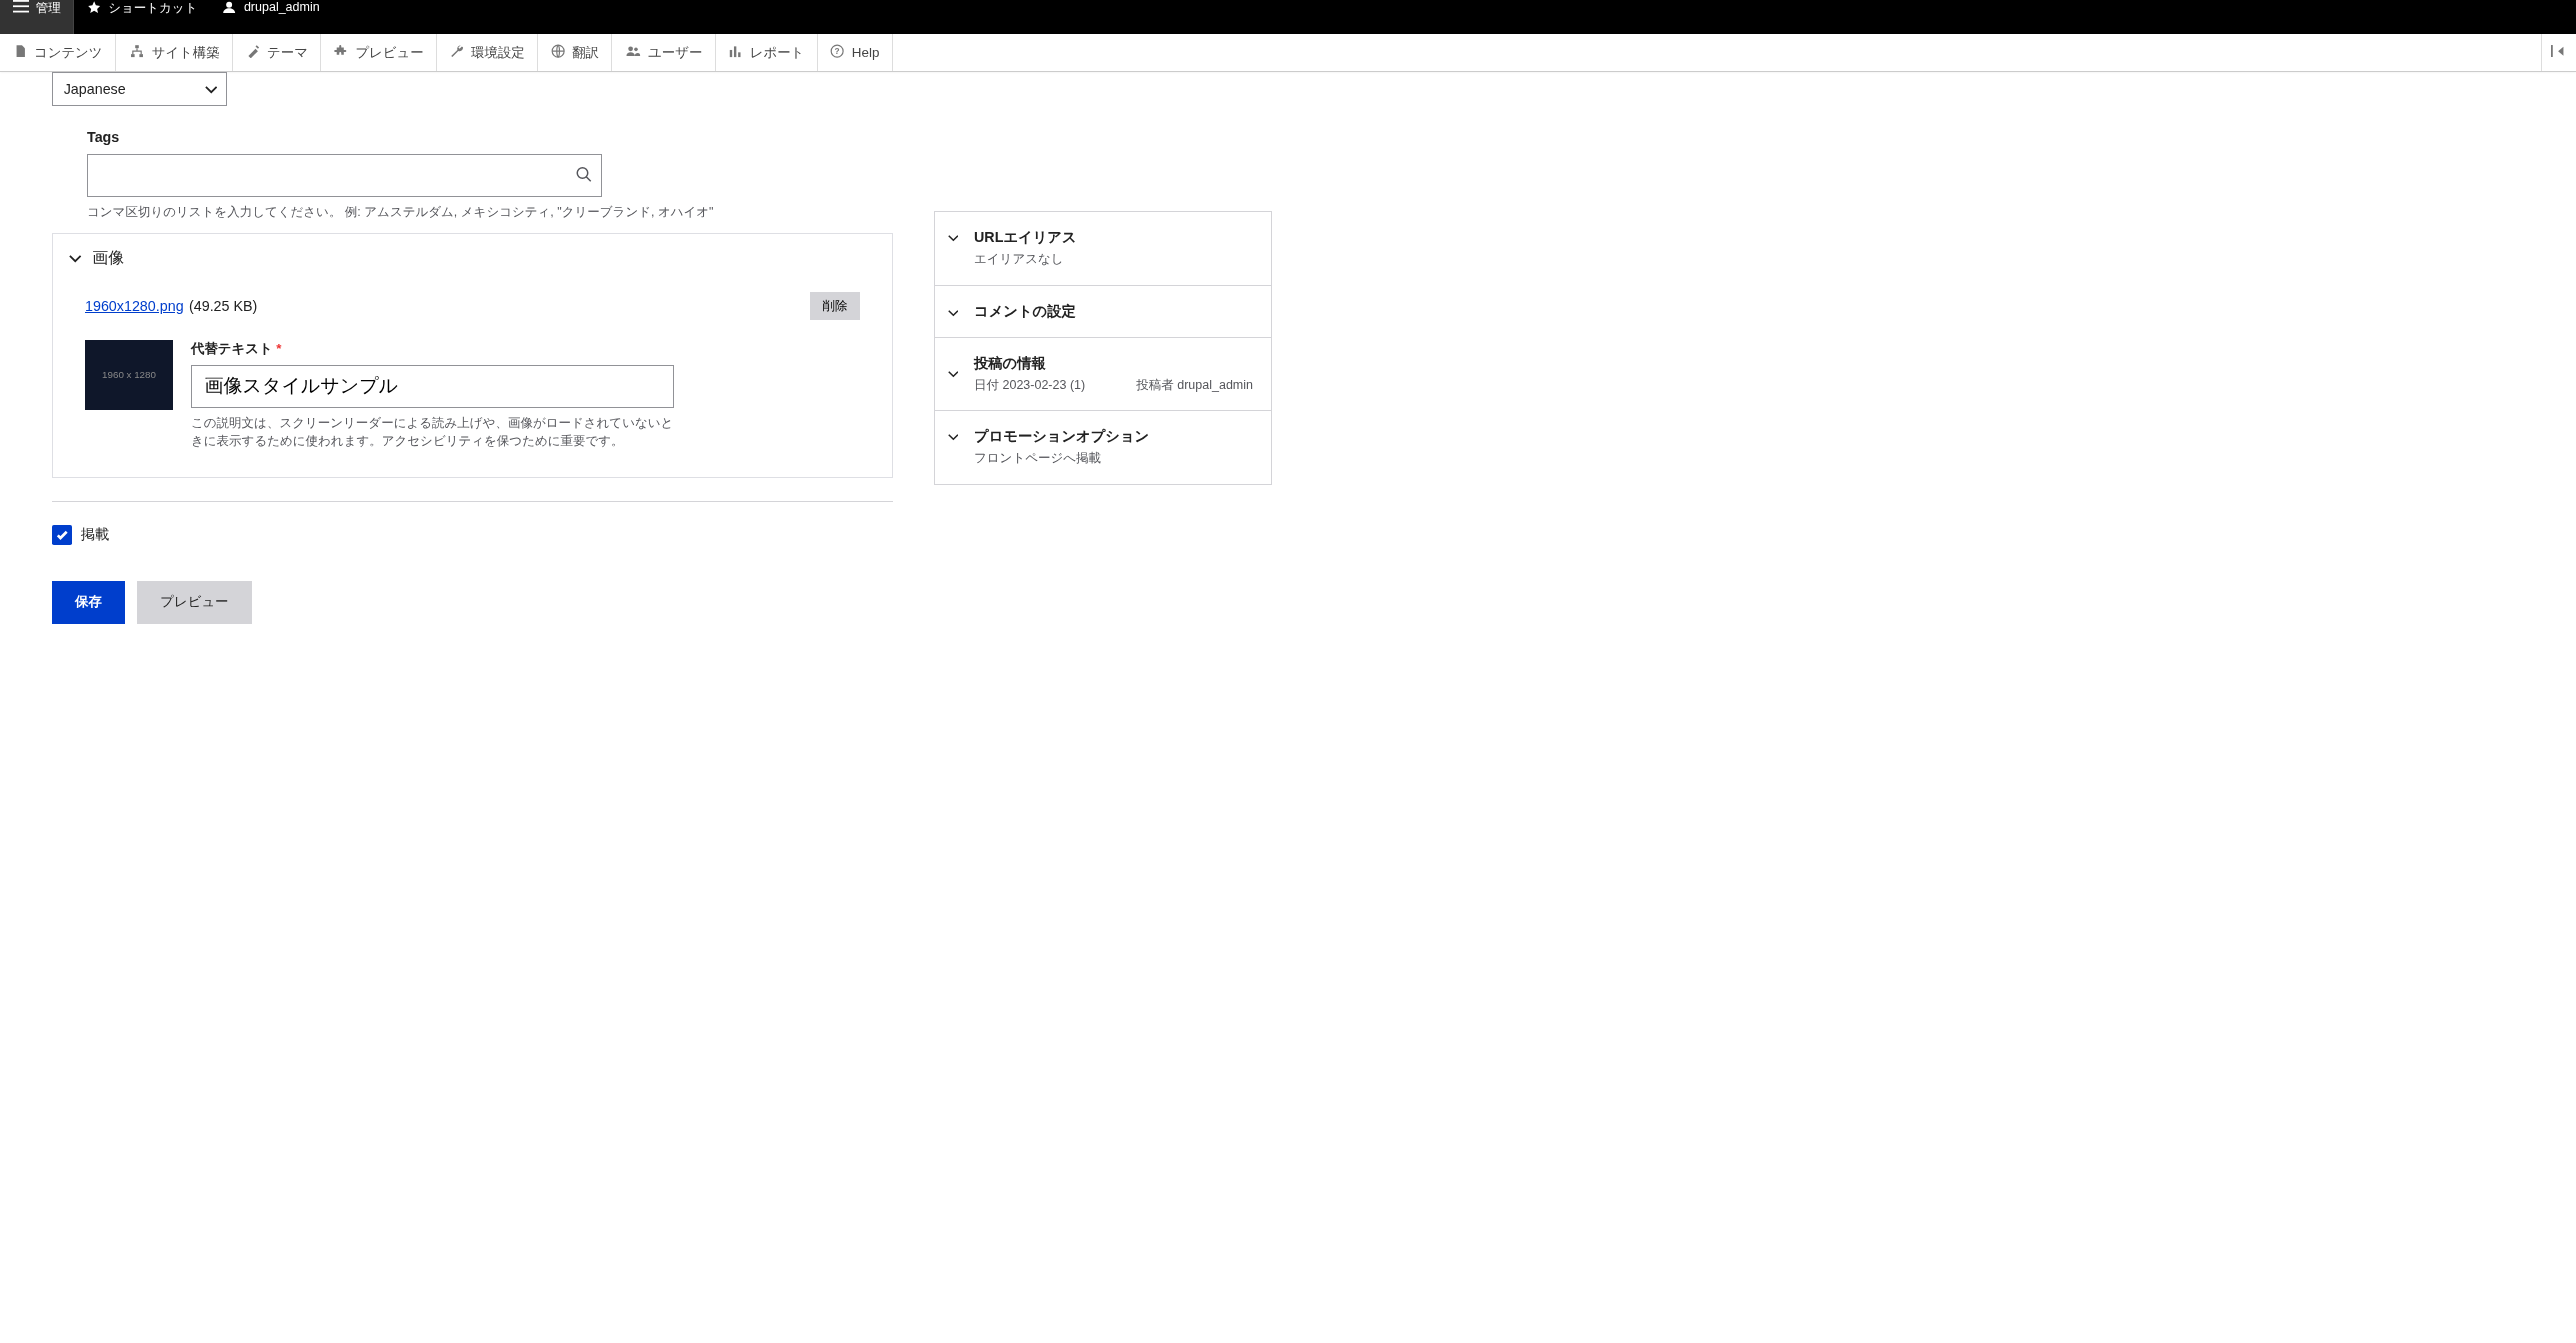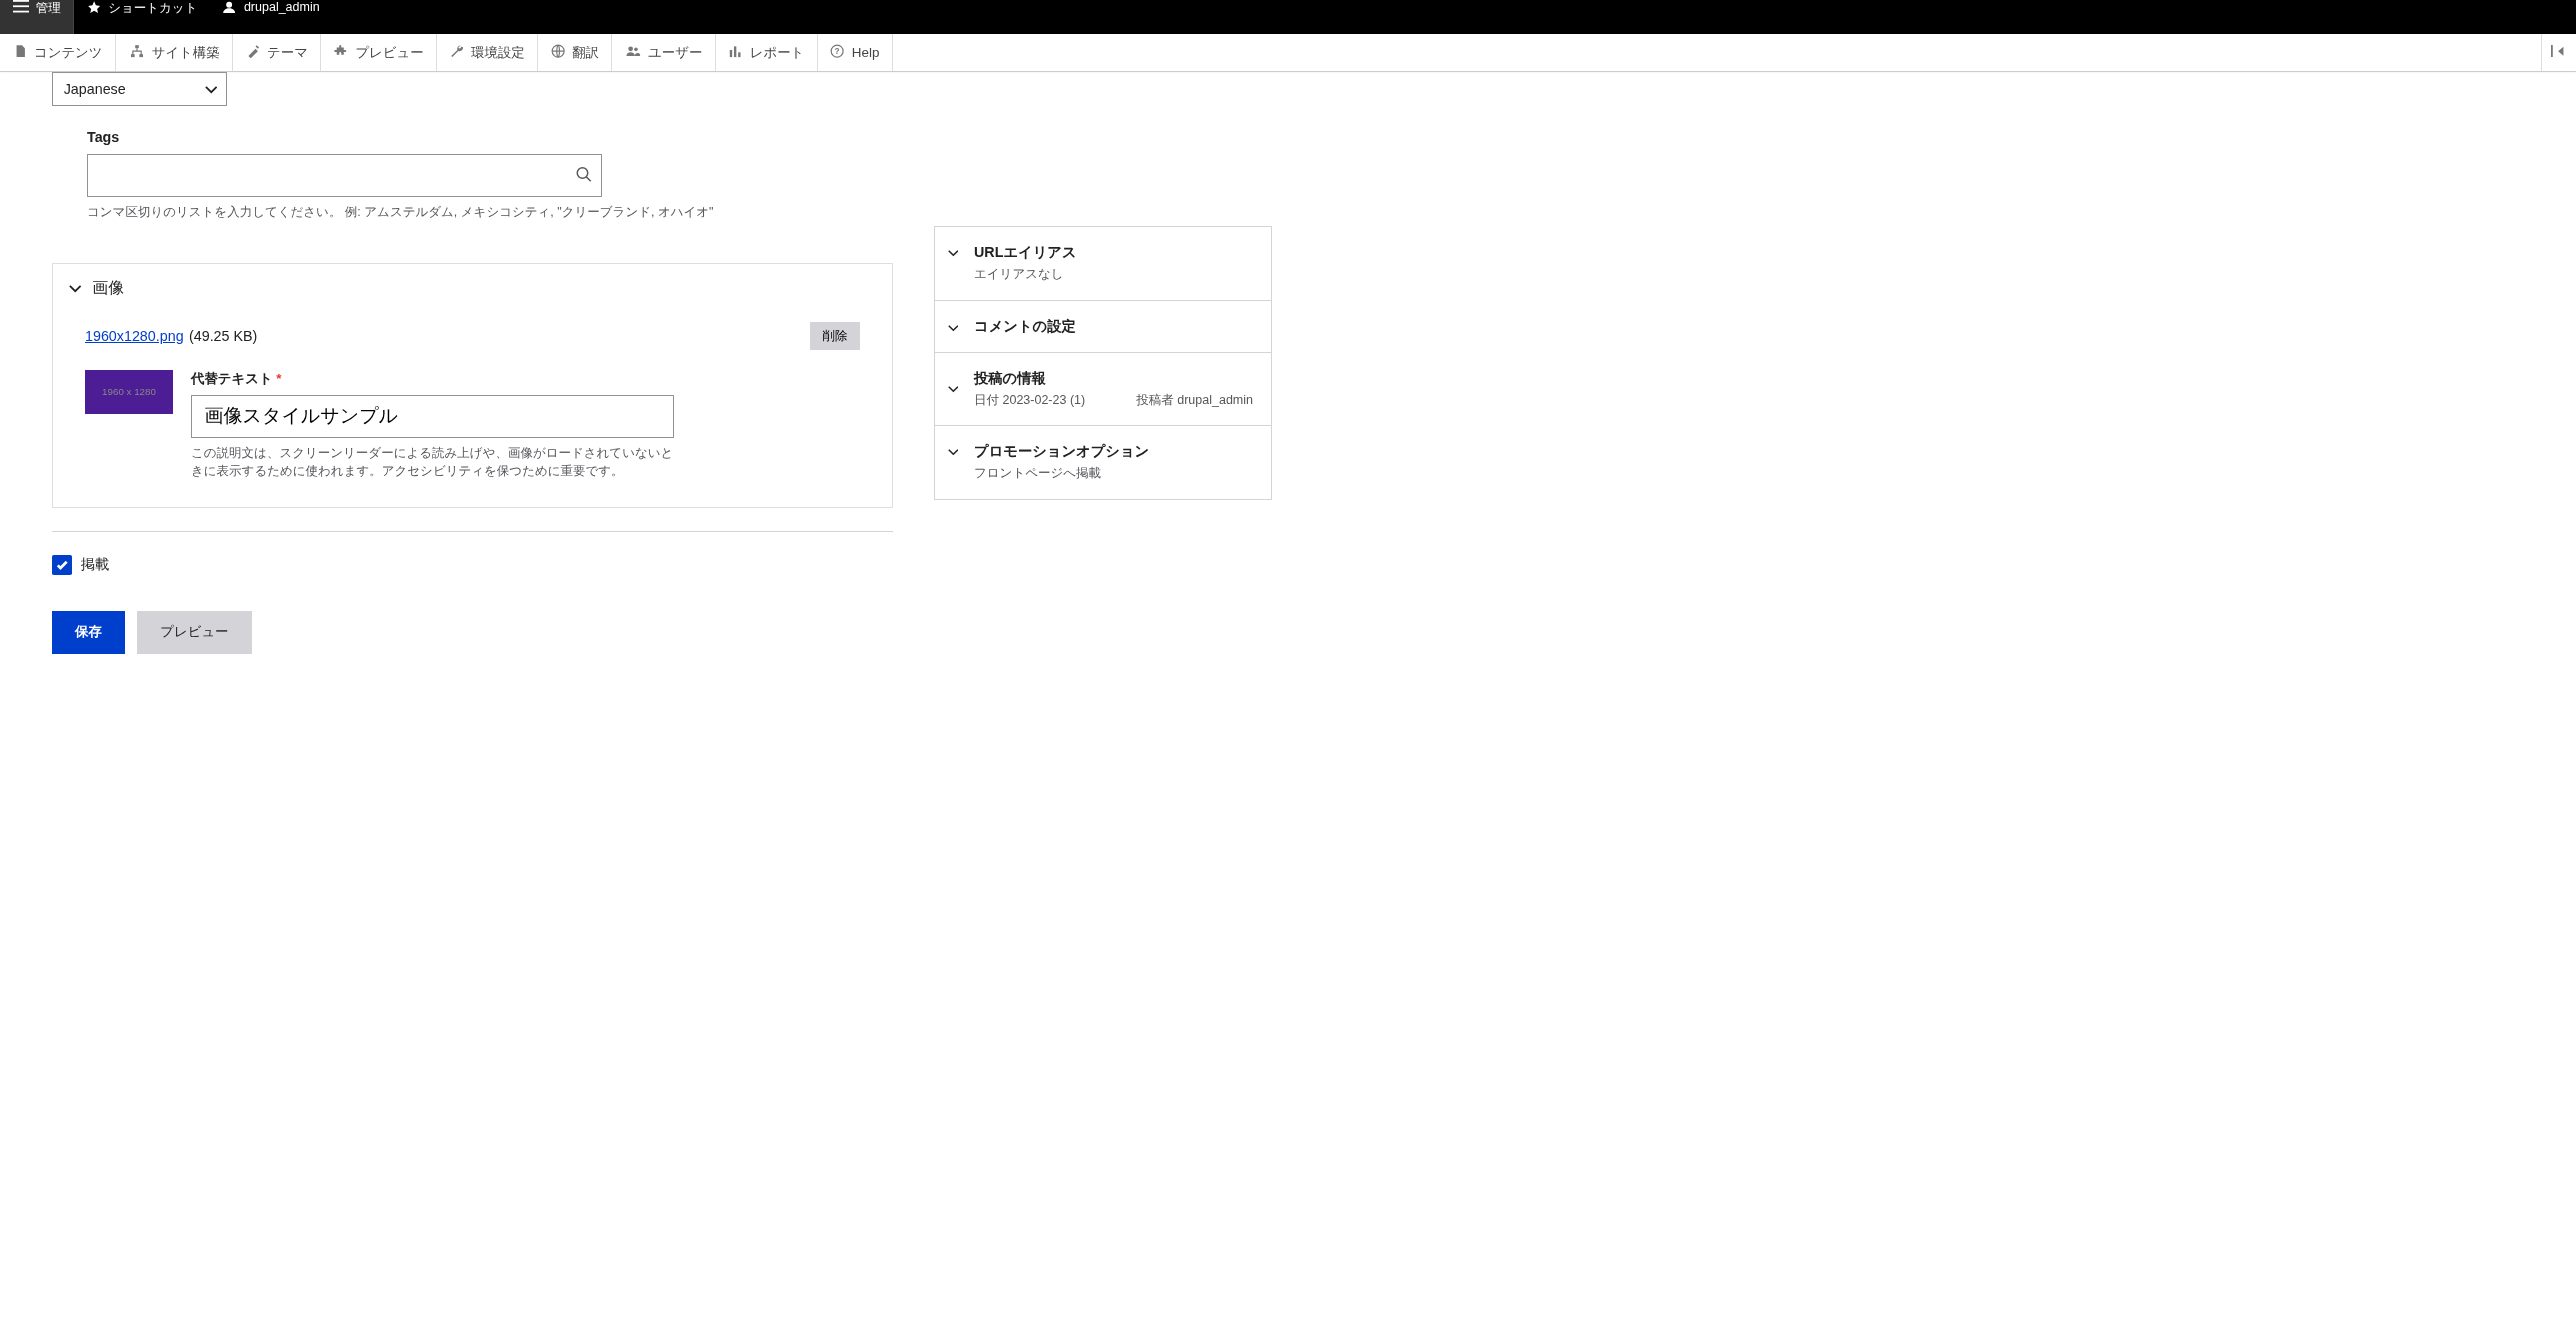--- a/index.html
+++ b/index.html
@@ -30,29 +30,29 @@
   
   .fld-label { font-weight: 700; font-size: 14.3px; margin-bottom: 9px; }
   .help { color: #55565b; font-size: 12.5px; margin-top: 7.2px; line-height: 1.4; }
 
   
   .tags-input-wrap { position: relative; width: 515px; }
   .tags-input { width: 100%; height: 43px; border: 0.9px solid #919297; font-size: 14.3px; padding: 0 36px 0 10.7px; }
   .tags-input-wrap .search-btn { position: absolute; right: 9px; top: 50%; transform: translateY(-50%); }
 
   
-  .details-box { border: 0.9px solid #dedfe4; margin-top: 41px; }
+  .details-box { border: 0.9px solid #dedfe4; margin-top: 11px; }
   .details-summary { display: flex; align-items: center; gap: 10.7px; padding: 14.3px 16px; font-size: 16px; font-weight: 500; cursor: pointer; }
   .details-body { padding: 9px 32px 27px 32px; }
   .file-row { display: flex; align-items: center; gap: 5.4px; }
   .file-link { color: #003ecc; text-decoration: underline; font-size: 14.3px; }
   .file-size { font-size: 14.3px; color: #222; }
   .delete-btn { margin-left: auto; background: #d4d4d8; border: none; padding: 5.4px 12.5px; font-size: 12.5px; cursor: pointer; }
   .img-edit-row { display: flex; gap: 18px; margin-top: 19.7px; align-items: flex-start; }
-  .thumb { width: 88px; height: 44px; background: #4c1d95; display: flex; align-items: center; justify-content: center; font-size: 9.8px; color: #888; }
+  .thumb { width: 88px; height: 70px; background: #0f172a; display: flex; align-items: center; justify-content: center; font-size: 9.8px; color: #888; }
   .alt-col { flex: 1; }
   .alt-label { font-weight: 700; font-size: 13.4px; margin-bottom: 7.2px; }
   .req { color: #e33; }
   .alt-input { width: 100%; max-width: 483px; height: 43px; border: 0.9px solid #919297; font-size: 19px; padding: 0 12.5px; }
 
   hr.sep { border: none; border-top: 0.9px solid #d4d4d8; margin: 23px 0; }
 
   
   .chk-row { display: flex; align-items: center; gap: 9px; font-size: 14.3px; }
   .chk { width: 19.7px; height: 19.7px; background: #003ecc; display: inline-flex; align-items: center; justify-content: center; cursor: pointer; border-radius: 1.8px; }

